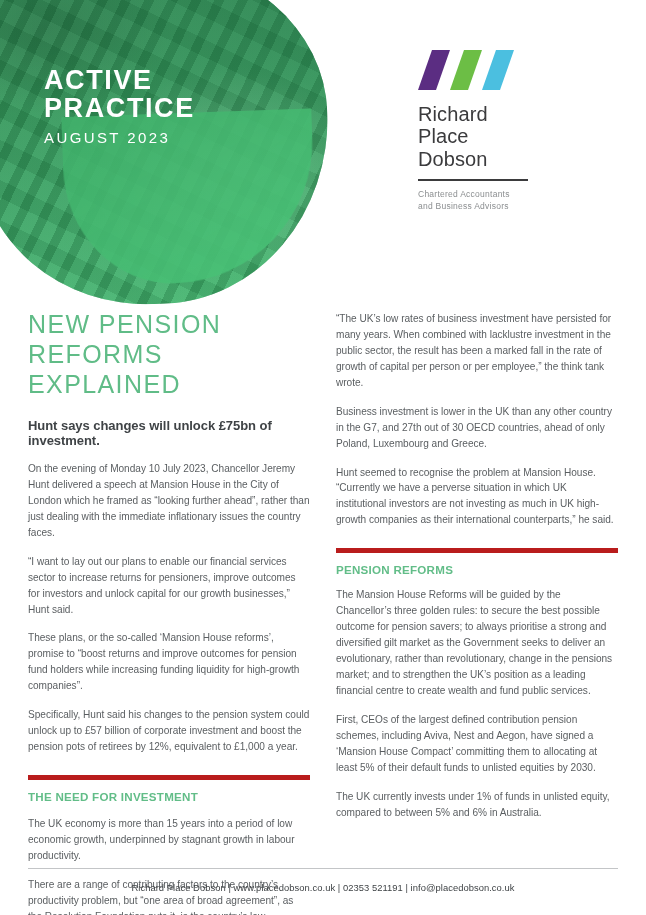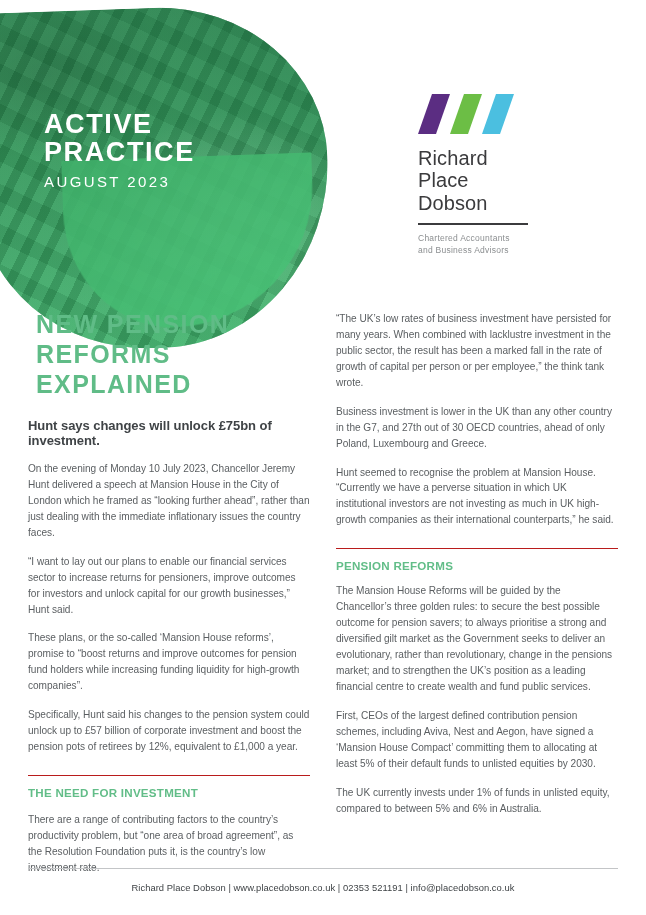--- a/index.html
+++ b/index.html
@@ -15,21 +15,20 @@
     font-family: "Liberation Sans", sans-serif;
     color: #55595c;
   }
 
   
   .header {
     position: absolute;
     left: 0; top: 0;
     width: 646px;
     height: 300px;
-    margin-top: 44px;
   }
 
   .leaf-wrap {
     position: absolute;
     left: -22px;
     top: -36px;
     width: 350px;
     height: 340px;
     overflow: hidden;
     border-radius: 0 62% 62% 62% / 0 58% 70% 58%;
@@ -127,45 +126,45 @@
     display: flex;
     gap: 26px;
     padding: 0 28px;
     box-sizing: border-box;
   }
   .col { width: 285px; }
 
   .headline {
     color: #60bc87;
     font-size: 25px;
-    font-weight: 700;
+    font-weight: 400;
     letter-spacing: 1.4px;
     line-height: 1.2;
-    margin: 9px 0 0 8px;
+    margin: 9px 0 0 0;
   }
   .subhead {
     color: #3f4346;
     font-size: 13px;
     font-weight: bold;
     margin-top: 19px;
     letter-spacing: -0.05px;
   }
 
   p.body {
     font-size: 10.1px;
     line-height: 1.58;
     margin: 13px 0 0 0;
     color: #5a5e61;
     letter-spacing: -0.02px;
   }
   .col-right p.body:first-of-type { margin-top: 11px; }
 
   .sec {
     margin-top: 20px;
-    border-top: 1px solid #b91c1c;
+    border-top: 5px solid #b91c1c;
     padding-top: 10px;
   }
   .sec-title {
     color: #62bd88;
     font-size: 11.6px;
     font-weight: bold;
     letter-spacing: 0.25px;
   }
 
   
@@ -232,20 +231,21 @@
     </h1>
     <div class="subhead">Hunt says changes will unlock £75bn of investment.</div>
 
     <p class="body">On the evening of Monday 10 July 2023, Chancellor Jeremy Hunt delivered a speech at Mansion House in the City of London which he framed as “looking further ahead”, rather than just dealing with the immediate inflationary issues the country faces.</p>
     <p class="body">“I want to lay out our plans to enable our financial services sector to increase returns for pensioners, improve outcomes for investors and unlock capital for our growth businesses,” Hunt said.</p>
     <p class="body">These plans, or the so-called ‘Mansion House reforms’, promise to “boost returns and improve outcomes for pension fund holders while increasing funding liquidity for high-growth companies”.</p>
     <p class="body">Specifically, Hunt said his changes to the pension system could unlock up to £57 billion of corporate investment and boost the pension pots of retirees by 12%, equivalent to £1,000 a year.</p>
 
     <div class="sec">
       <div class="sec-title">THE NEED FOR INVESTMENT</div>
+      <p class="body">The UK economy is more than 15 years into a period of low economic growth, underpinned by stagnant growth in labour productivity.</p>
       <p class="body">There are a range of contributing factors to the country’s productivity problem, but “one area of broad agreement”, as the Resolution Foundation puts it, is the country’s low investment rate.</p>
     </div>
   </div>
 
   <div class="col col-right">
     <p class="body">“The UK’s low rates of business investment have persisted for many years. When combined with lacklustre investment in the public sector, the result has been a marked fall in the rate of growth of capital per person or per employee,” the think tank wrote.</p>
     <p class="body">Business investment is lower in the UK than any other country in the G7, and 27th out of 30 OECD countries, ahead of only Poland, Luxembourg and Greece.</p>
     <p class="body">Hunt seemed to recognise the problem at Mansion House. “Currently we have a perverse situation in which UK institutional investors are not investing as much in UK high-growth companies as their international counterparts,” he said.</p>
 
     <div class="sec">

